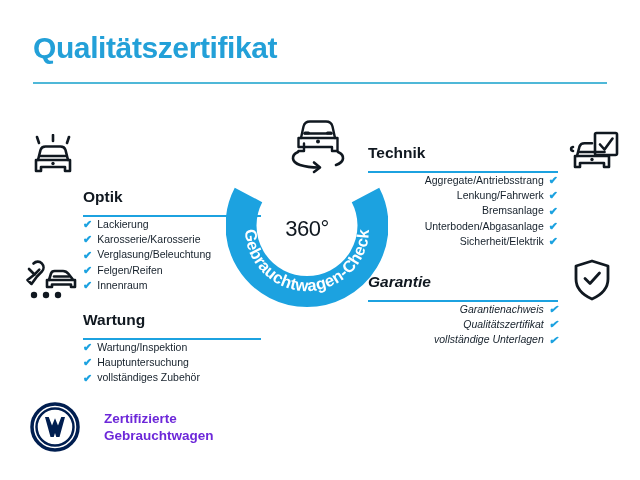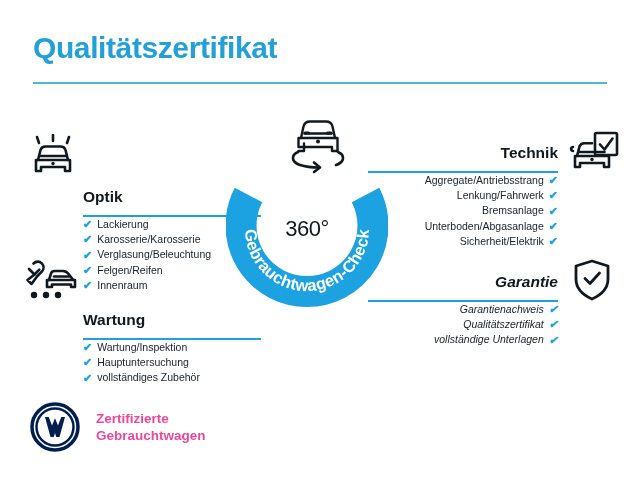--- a/index.html
+++ b/index.html
@@ -81,21 +81,21 @@
 
   
   .sec-left .sec-list li { justify-content: flex-start; }
   .sec-left .check { margin-right: 5px; }
   .sec-left .sec-title { text-align: left; margin-top: 44px; }
   .sec-left .sec-underline { left: 0; }
 
   
   .sec-right .sec-list li { justify-content: flex-end; }
   .sec-right .check { margin-left: 5px; }
-  .sec-right .sec-title { text-align: right; }
+  .sec-right .sec-title { text-align: left; }
   .sec-right .sec-underline { left: auto; right: 0; }
 
   .icon-box {
     position: absolute;
     color: #101820;
   }
 
   
   #sec-optik      { left: 83px;  top: 143px; width: 175px; }
   #sec-wartung    { left: 83px;  top: 266px; width: 175px; }
@@ -154,24 +154,24 @@
   
   #vw-footer {
     position: absolute;
     left: 30px;
     top: 402px;
     display: flex;
     align-items: center;
   }
   #vw-logo { width: 50px; height: 50px; display: block; }
   #vw-text {
-    margin-left: 16px;
+    margin-left: 24px;
     font-size: 13.5px;
     font-weight: bold;
-    color: #ec4899;
+    color: #6d28d9;
     line-height: 17px;
   }
 </style>
 </head>
 <body>
 
 <div id="page-title">Qualitätszertifikat</div>
 <div id="title-rule"></div>
 
 <div class="icon-box" id="icon-optik">

